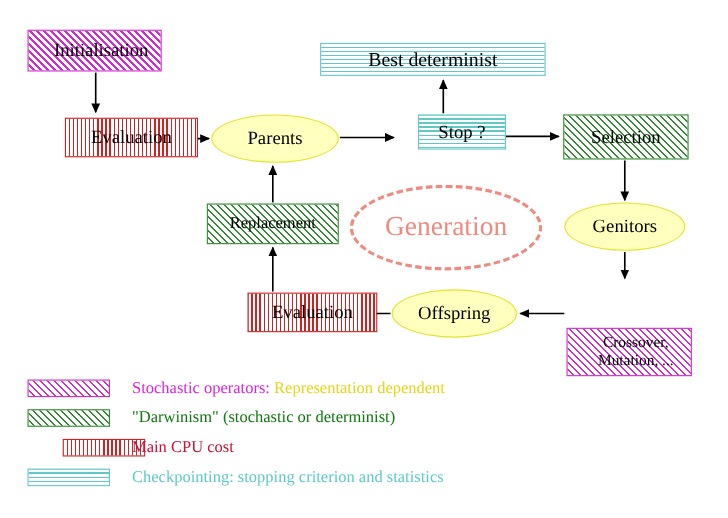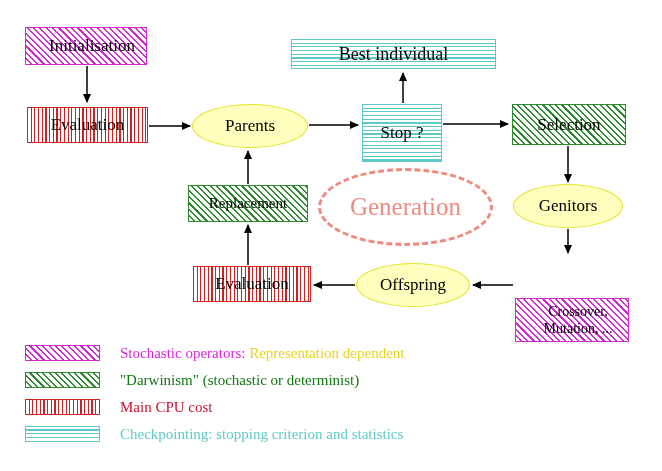--- a/index.html
+++ b/index.html
@@ -28,20 +28,21 @@
     padding-left: 12px;
   }
   .hatch-green {
     background: repeating-linear-gradient(45deg, #ffffff 0 3px, #2f8a2f 3px 4.5px);
     border: 1px solid #2f8a2f;
     text-align: center;
   }
   .stripe-red {
     background: repeating-linear-gradient(90deg, #ffffff 0 2.5px, #cc2222 2.5px 3.7px);
     border: 1px solid #cc2222;
+    margin-left: 32px;
   }
   .stripe-cyan {
     background: repeating-linear-gradient(to bottom, #ffffff 0 2.5px, #5fc9c9 2.5px 3.7px);
     border: 1px solid #5fc9c9;
   }
   .ellipse {
     border-radius: 50%;
     background: #ffffbe;
     border: 1.5px solid #e3e32a;
   }
@@ -109,26 +110,26 @@
   </div>
 
   <div class="node stripe-red" style="left:27px; top:107px; width:121px; height:36px;">
     <span class="lbl">Evaluation</span>
   </div>
 
   <div class="node ellipse" style="left:192px; top:104px; width:116px; height:44px;">
     <span class="lbl">Parents</span>
   </div>
 
-  <div class="node stripe-cyan" style="left:362px; top:104px; width:80px; height:58px;text-align:right;">
+  <div class="node stripe-cyan" style="left:380px; top:104px; width:80px; height:32px;text-align:right;">
     <span class="lbl">Stop ?</span>
   </div>
 
   <div class="node stripe-cyan" style="left:291px; top:39px; width:205px; height:30px; font-size:18px;">
-    <span class="lbl">Best individual</span>
+    <span class="lbl">Best determinist</span>
   </div>
 
   <div class="node hatch-green" style="left:512px; top:104px; width:114px; height:41px;">
     <span class="lbl">Selection</span>
   </div>
 
   <div class="node ellipse" style="left:513px; top:184px; width:110px; height:44px;">
     <span class="lbl">Genitors</span>
   </div>
 

